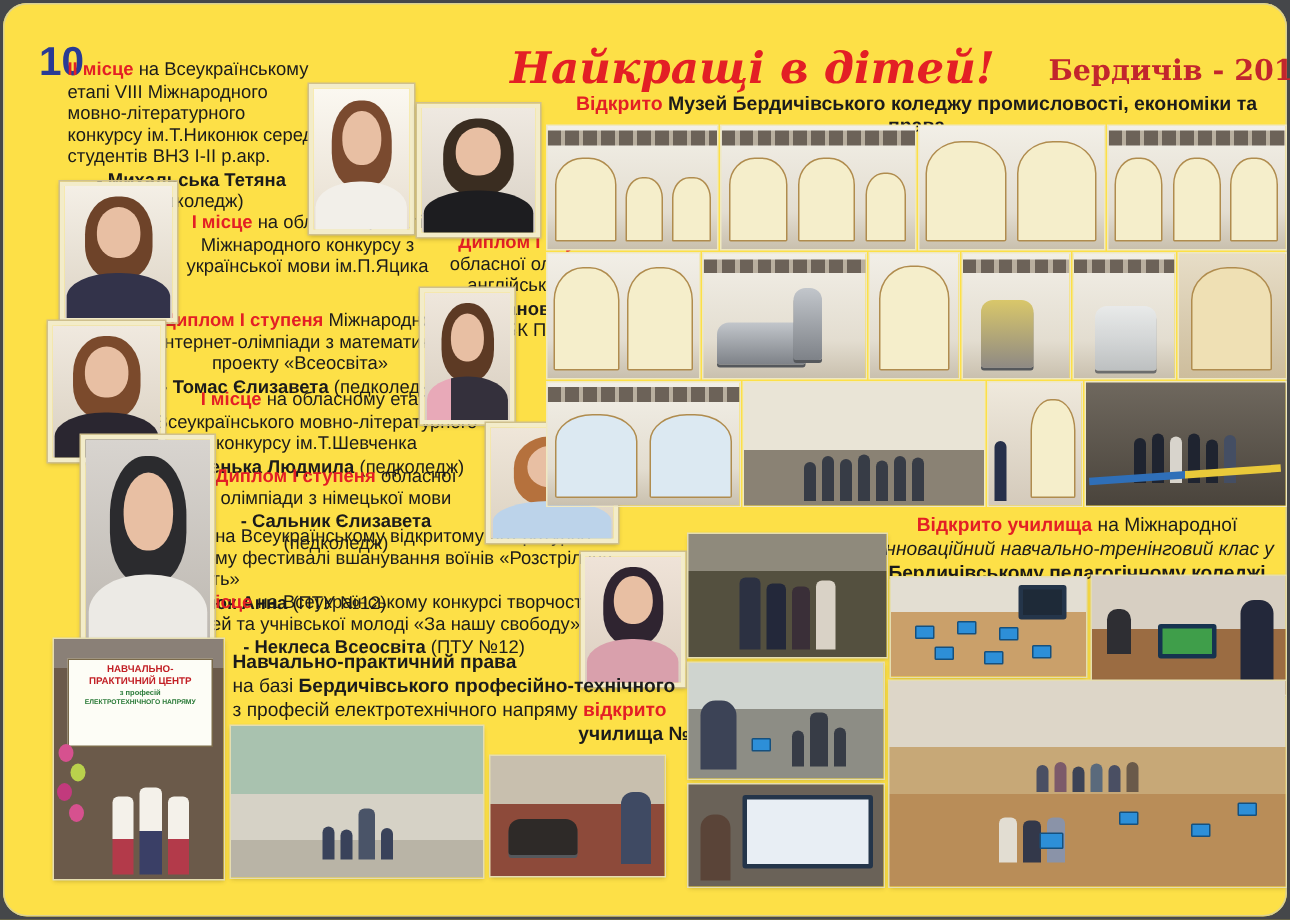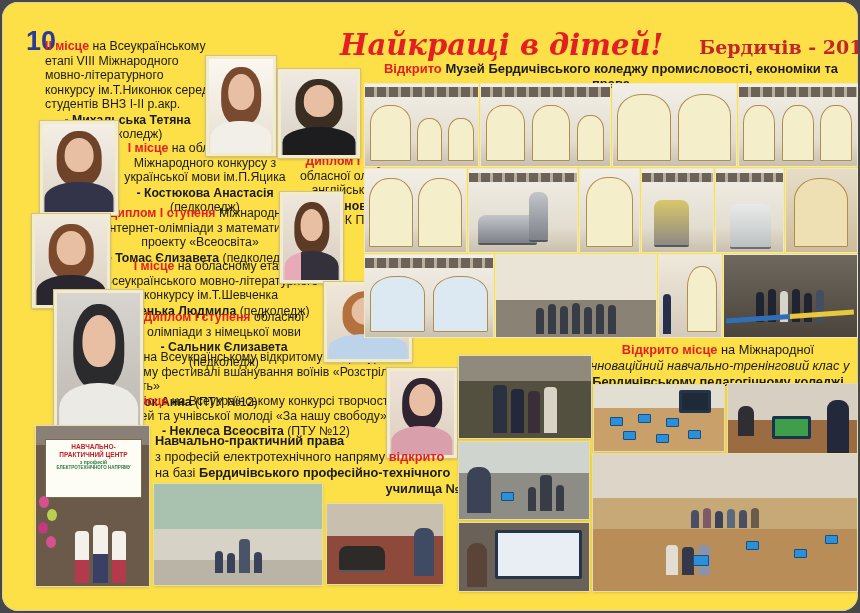--- a/index.html
+++ b/index.html
@@ -60,24 +60,20 @@
       <span>на Всеукраїнському етапі VIII Міжнародного мовно-літературного конкурсу ім.Т.Никонюк серед студентів ВНЗ І-ІІ р.акр.</span>
       <div class="nm center">
           <span class="bold blk">- Михальська Тетяна</span>
           <span class="blk">(педколедж)</span>
         </div>
     </div>
 
     <div class="ach abs center" style="left:108px;top:139px;width:190px;">
       <span class="red bold">І місце</span>
       <span>на обласному етапі Міжнародного конкурсу з української мови ім.П.Яцика</span>
-      <div class="nm center">
-          <span class="bold blk">- Костюкова Анастасія</span>
-          <span class="blk">(педколедж)</span>
-        </div>
     </div>
 
     <div class="ach abs center" style="left:268px;top:152px;width:178px;">
       <span class="red bold blk">Диплом І ступеня</span>
       <span>обласної олімпіади з англійської мови</span>
       <div class="nm center">
           <span class="bold blk">- Андріанов Ярослав</span>
           <span class="blk">(БК ПЕП)</span>
         </div>
     </div>
@@ -253,22 +249,22 @@
               <span class="fig" style="height:29px;background:#1f2430;"></span>
               <span class="fig" style="height:32px;background:#444e63;"></span>
             </div>
           <div class="ribbon"></div>
         </div>
       </div>
     </div>
 
     <div class="abs heading" style="left:153px;top:431px;width:312px;">
       <span class="bold blk">Навчально-практичний права</span>
+      <span class="blk"><span>на базі</span> <span class="bold">Бердичівського професійно-технічного</span></span>
       <span class="blk"><span>з професій електротехнічного напряму</span> <span class="red bold">відкрито</span></span>
-      <span class="blk"><span>на базі</span> <span class="bold">Бердичівського професійно-технічного</span></span>
       <span class="blk bold right">училища №4</span>
     </div>
 
     <div class="abs photo" style="left:34px;top:424px;width:113px;height:160px;background:linear-gradient(180deg,#8a8077 0 12%,#6b5a4a 12% 100%);">
       <div class="signboard" style="left:8%;top:8%;width:84%;height:34%;font-size:6.5px;line-height:1.25;padding-top:3px;">
         <span class="blk">НАВЧАЛЬНО-</span>
         <span class="blk">ПРАКТИЧНИЙ ЦЕНТР</span>
         <span class="blk" style="color:#2a7a38;font-size:5px;">з професій</span>
         <span class="blk" style="color:#2a7a38;font-size:4.5px;">ЕЛЕКТРОТЕХНІЧНОГО НАПРЯМУ</span>
       </div>
@@ -291,21 +287,21 @@
           <span class="fig" style="height:21px;background:#39425a;"></span>
         </div>
     </div>
 
     <div class="abs photo" style="left:325px;top:502px;width:116px;height:80px;background:linear-gradient(180deg,#c8bfae 0 40%,#8d4a3a 40% 100%);">
       <div class="machine" style="left:10%;bottom:18%;width:40%;height:30%;background:#2e2a28;"></div>
       <div class="fig" style="position:absolute;right:8%;bottom:10%;height:48px;width:20px;background:#3f4a63;border-radius:8px 8px 0 0;"></div>
     </div>
 
     <div class="abs heading center" style="left:572px;top:340px;width:288px;">
-      <span class="blk"><span class="red bold">Відкрито місце</span> <span>на Міжнародної</span></span>
+      <span class="blk"><span class="red bold">Відкрито училища</span> <span>на Міжнародної</span></span>
       <span class="blk it">Інноваційний навчально-тренінговий клас у</span>
       <span class="blk bold">Бердичівському педагогічному коледжі</span>
     </div>
 
     <div class="abs photo" style="left:457px;top:354px;width:132px;height:82px;background:linear-gradient(180deg,#8f8a7c 0 30%,#54503f 30% 100%);">
       <div class="figrow" style="bottom:6%;">
           <span class="fig" style="height:48px;width:14px;background:#2c3142;"></span>
           <span class="fig" style="height:44px;width:13px;background:#23283a;"></span>
           <span class="fig" style="height:42px;width:12px;background:#3a2f38;"></span>
           <span class="fig" style="height:46px;width:13px;background:#d9d2c6;"></span>

